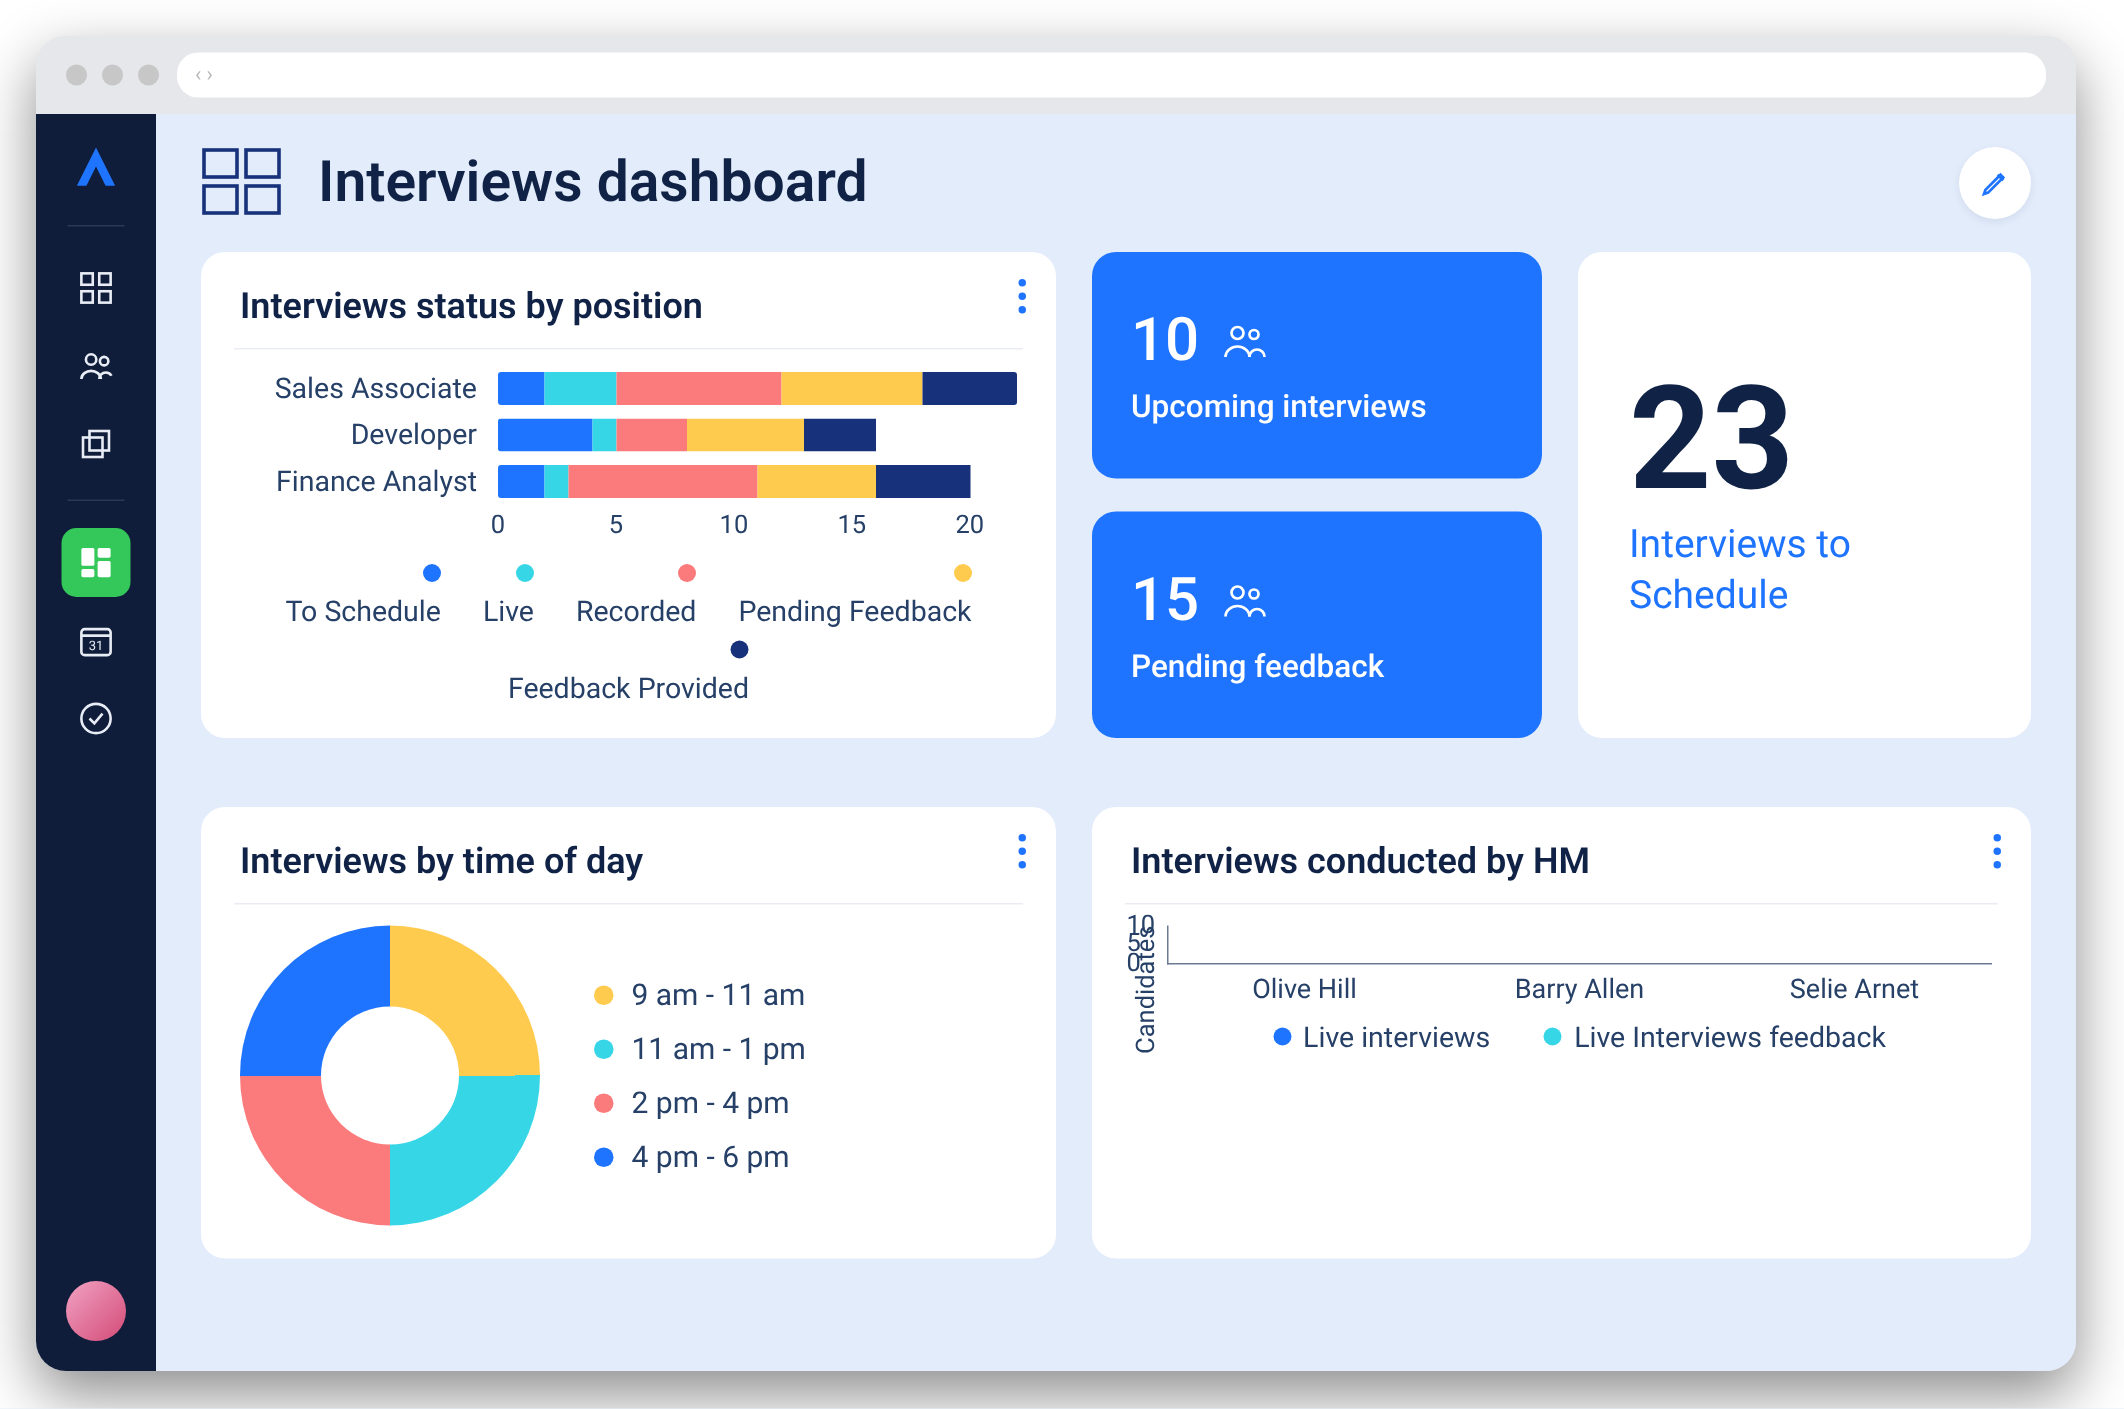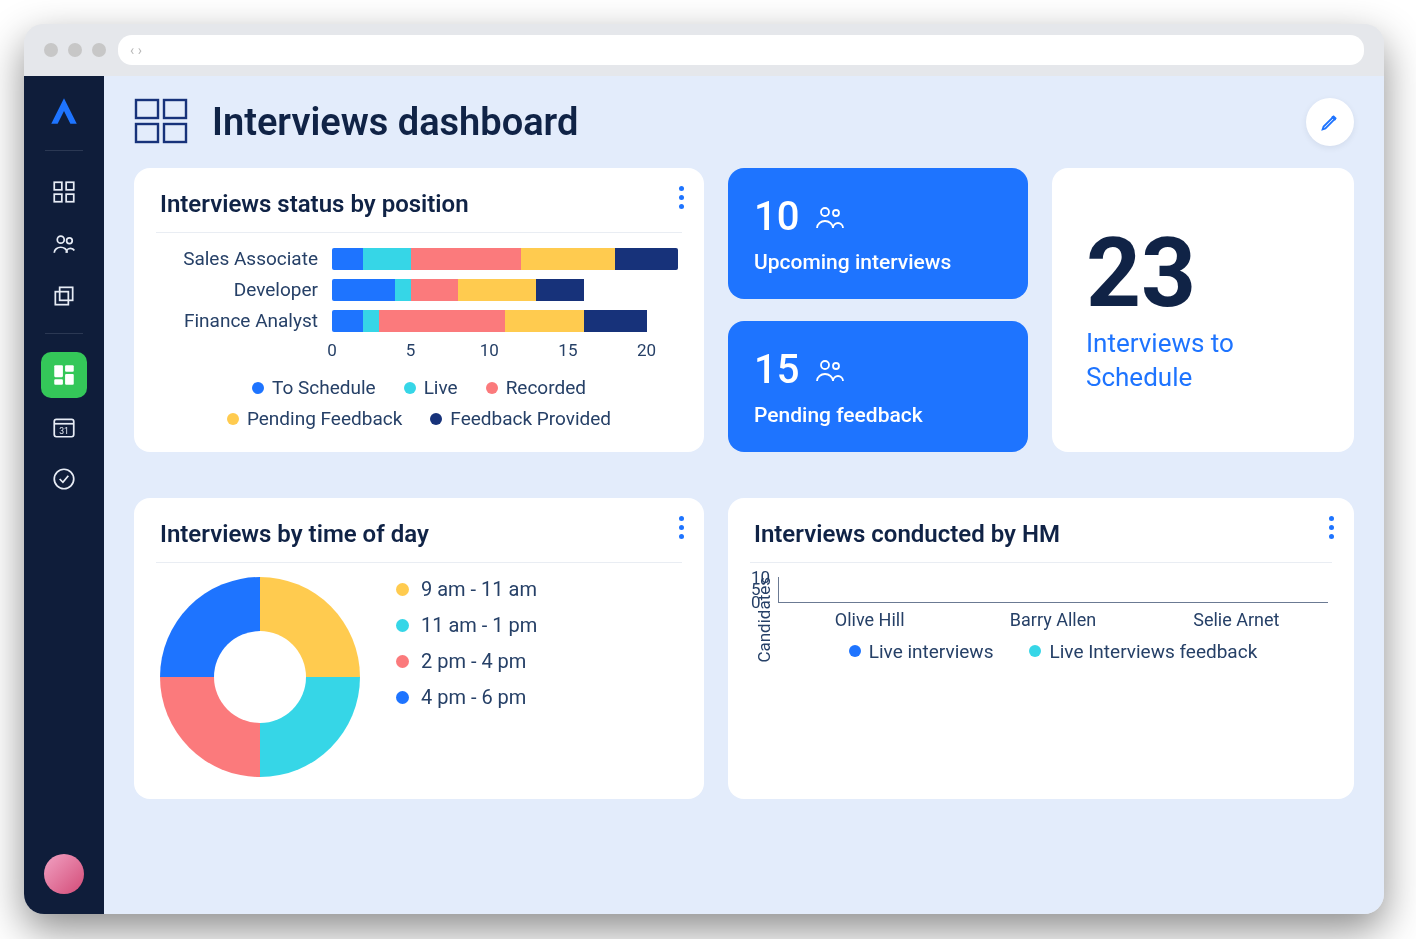--- a/index.html
+++ b/index.html
@@ -53,38 +53,38 @@
 .card .rule { height:1px; background:#e9edf3; margin:14px -4px 14px; }
 
 
 .sb-row { display:flex; align-items:center; gap:14px; margin:8px 0; }
 .sb-lab { width:158px; text-align:right; color:#264067; font-size:19px; }
 .sb-bar { flex:1; height:22px; display:flex; border-radius:2px; overflow:hidden; }
 .seg { height:100%; }
 .axis { display:flex; margin-left:172px; gap:0; color:#264067; font-size:17px; position:relative; height:22px; }
 .axis span { position:absolute; transform:translateX(-50%); }
 .legend { display:flex; flex-wrap:wrap; gap:8px 28px; margin-top:14px; justify-content:center; color:#264067; font-size:19px; }
-.legend div { display:flex; align-items:center; gap:8px; }
+.legend div { display:flex; align-items:flex-end; gap:8px;flex-direction:column; }
 .legend .sw { width:12px; height:12px; border-radius:50%; }
 
 
 .stats-col { display:flex; flex-direction:column; gap:22px; }
 .stat { background:#1e74ff; color:#fff; border-radius:16px; padding:22px 26px; flex:1; display:flex; flex-direction:column; justify-content:center; gap:10px; }
 .stat .num-row { display:flex; align-items:center; gap:16px; }
 .stat .num { font-size:40px; font-weight:500; }
 .stat .lab { font-size:21px; font-weight:500; }
 
 .big-card { display:flex; flex-direction:column; justify-content:center; align-items:flex-start; gap:6px; padding-left:34px; }
 .big-card .num { font-size:96px; color:#102346; font-weight:700; line-height:1; }
 .big-card .lab { color:#1e74ff; font-size:26px; font-weight:400; line-height:1.3; }
 
 .row2 { display:grid; grid-template-columns: 570px 1fr; gap:24px; }
 
 
-.donut-wrap { display:flex; gap:36px; margin-top:6px; }
+.donut-wrap { display:flex; align-items:center; gap:36px; margin-top:6px; }
 .donut { width:200px; height:200px; border-radius:50%; position:relative; }
 .donut::after { content:""; position:absolute; inset:54px; background:#fff; border-radius:50%; }
 .dlegend { display:flex; flex-direction:column; gap:12px; color:#264067; font-size:20px; }
 .dlegend div { display:flex; align-items:center; gap:12px; }
 .dlegend .sw { width:13px; height:13px; border-radius:50%; }
 
 
 .gchart { display:flex; margin-top:8px; }
 .yaxis { display:flex; flex-direction:column; align-items:center; gap:2px; }
 .yaxis .rot { writing-mode:vertical-rl; transform:rotate(180deg); color:#264067; font-size:17px; margin-right:4px; }

